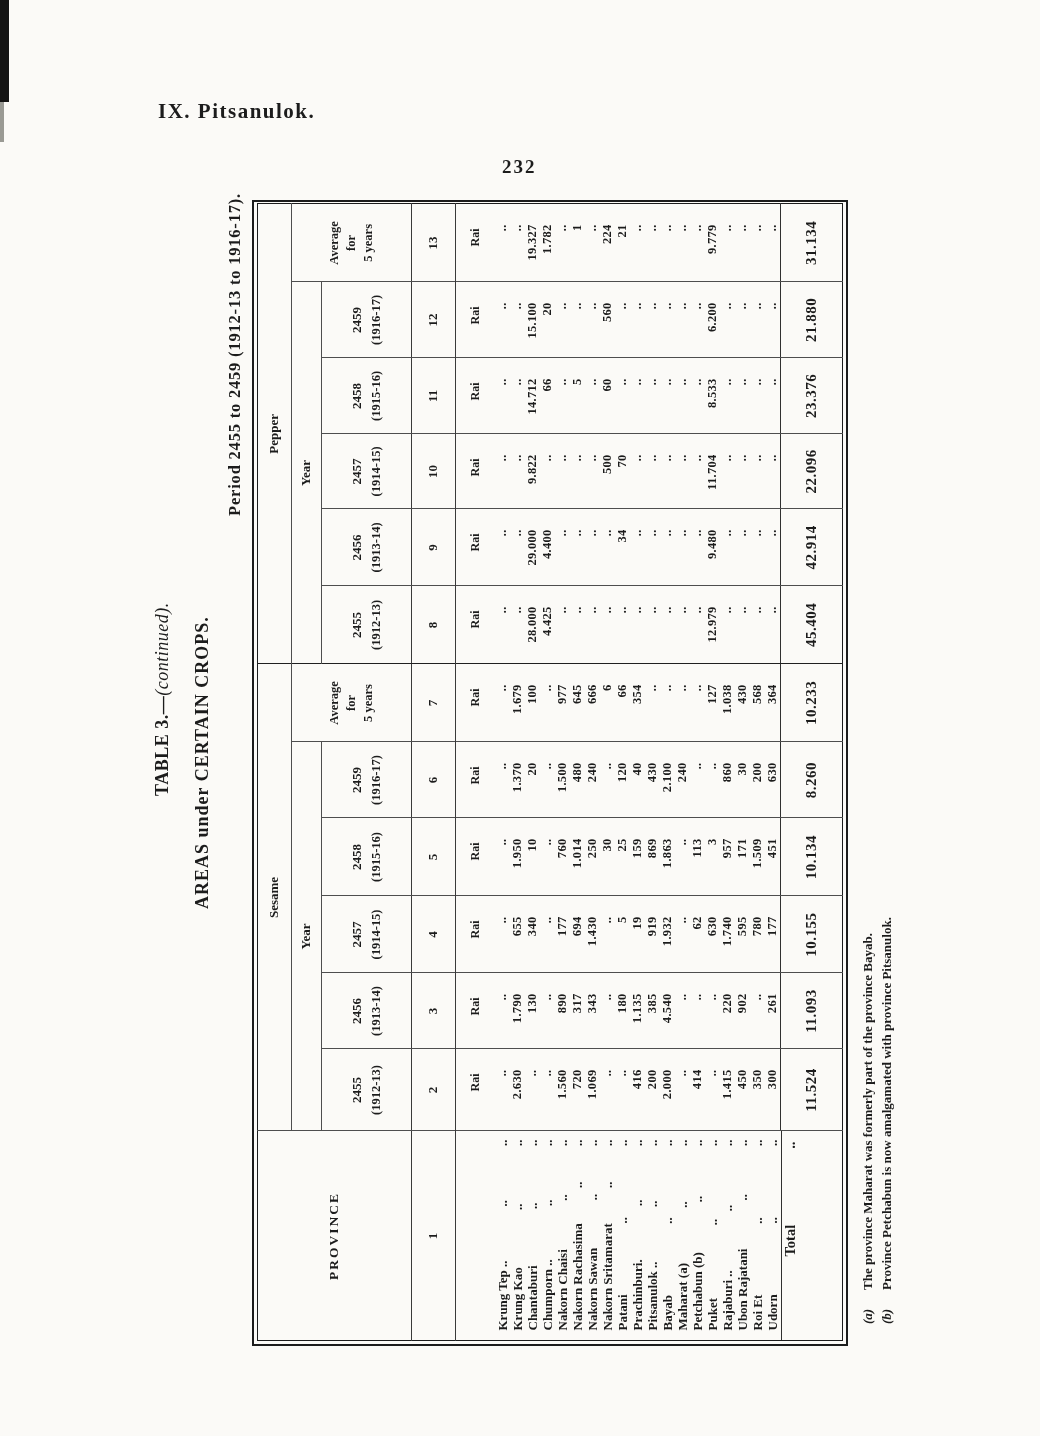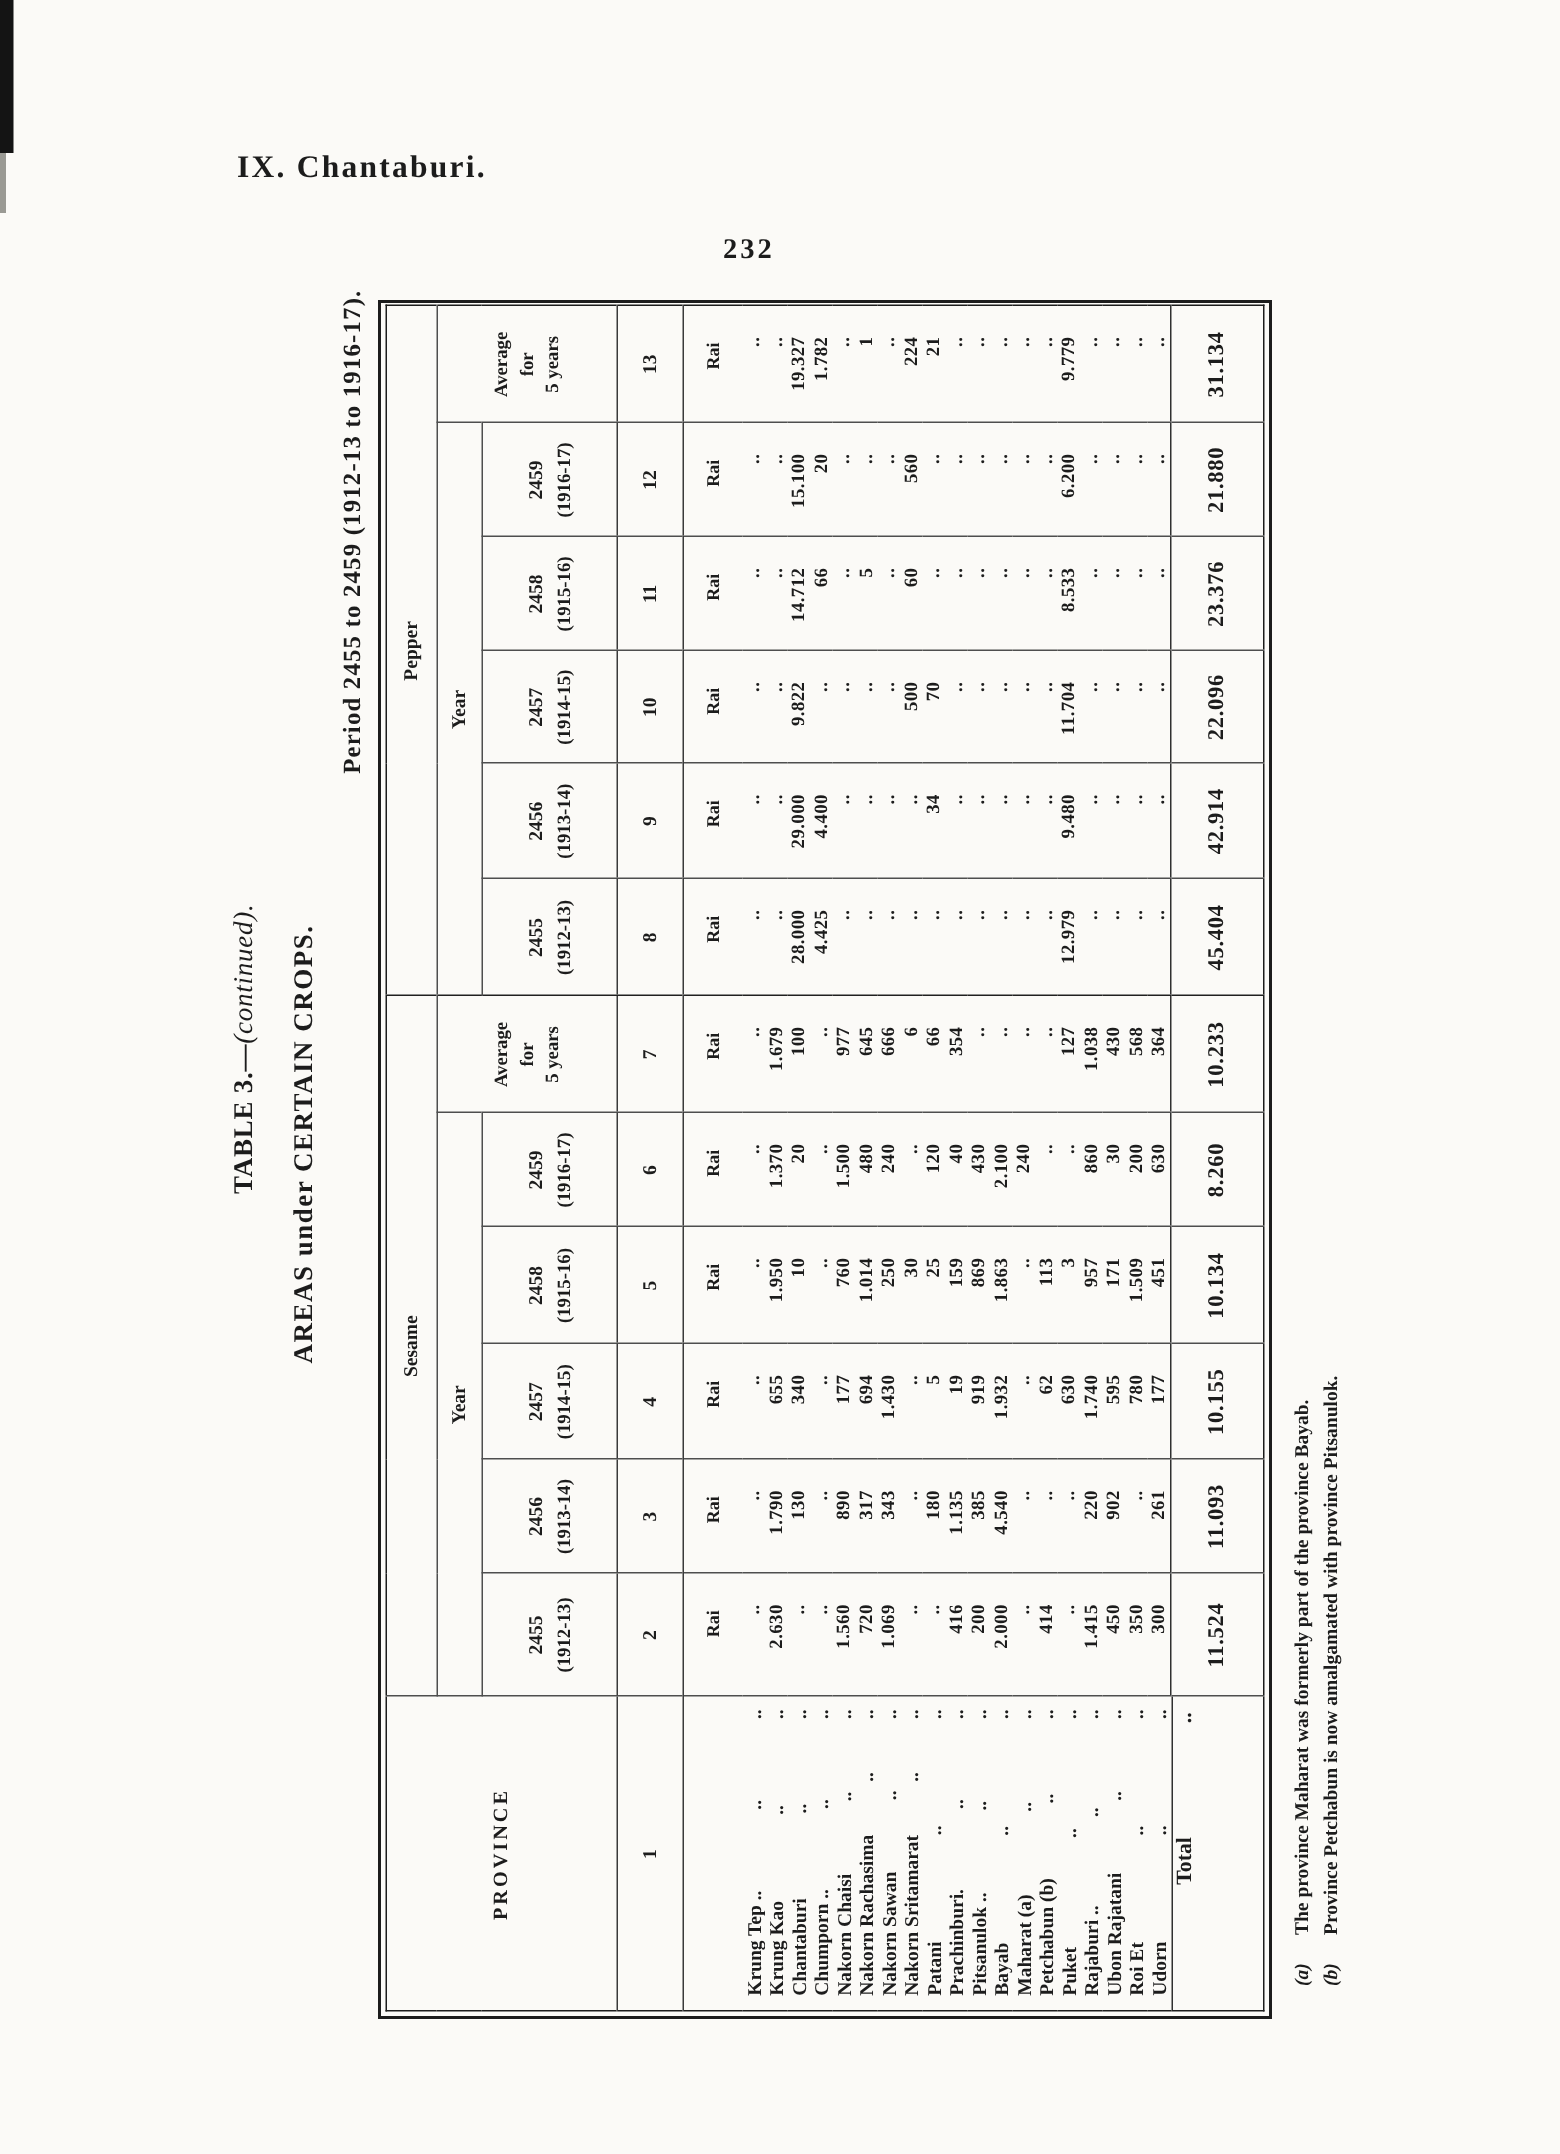--- a/index.html
+++ b/index.html
@@ -1,21 +1,21 @@
 <!DOCTYPE html>
 <html><head>
 <meta charset="utf-8">
 <style>
   html,body{margin:0;padding:0;}
   body{width:1040px;height:1436px;background:#fbfaf7;overflow:hidden;
        font-family:"Liberation Serif","DejaVu Serif",serif;color:#1c1c1c;position:relative;}
   .edge{position:absolute;left:0;top:0;width:9px;height:102px;background:#141414;}
   .edge2{position:absolute;left:0;top:102px;width:4px;height:40px;background:#9a9a94;}
   .heading{position:absolute;left:158px;top:99px;font-size:21px;font-weight:700;letter-spacing:1.5px;}
-  .pageno{position:absolute;left:482px;top:156px;font-size:19px;font-weight:700;letter-spacing:2px;}
+  .pageno{position:absolute;left:502px;top:156px;font-size:19px;font-weight:700;letter-spacing:2px;}
 
   
   .rot{position:absolute;left:152px;top:1346px;width:1145px;height:765px;
        transform:rotate(-90deg);transform-origin:0 0;}
   .titles{position:relative;width:1145px;height:100px;}
   .t1{position:absolute;left:550px;top:0;font-size:18px;font-weight:700;letter-spacing:.5px;}
   .t1 .it{font-style:italic;font-weight:400;}
   .t2{position:absolute;left:437px;top:40px;font-size:18px;font-weight:700;letter-spacing:1px;}
   .t3{position:absolute;right:-8px;top:73px;font-size:16.5px;font-weight:700;letter-spacing:.8px;}
 
@@ -45,21 +45,21 @@
   .prov-total{display:flex;align-items:center;font-size:14.5px;font-weight:700;padding-left:84px;}
   .prov-total .ld{margin-left:auto;margin-right:10px;}
   .footnotes{margin-top:10px;padding-left:22px;font-size:13px;line-height:19px;font-weight:700;}
   .fn .fnm{display:inline-block;width:34px;font-style:italic;}
 </style>
 </head>
 <body>
 
 <div class="edge"></div>
 <div class="edge2"></div>
-<div class="heading">IX.  Chantaburi.</div>
+<div class="heading">IX.  Pitsanulok.</div>
 <div class="pageno">232</div>
 
 <div class="rot">
   <div class="titles">
     <div class="t1"><span>TABLE 3.—</span><span class="it">(continued).</span></div>
     <div class="t2">AREAS under CERTAIN CROPS.</div>
     <div class="t3">Period 2455 to 2459 (1912-13 to 1916-17).</div>
   </div>
 
   <div class="tbl-wrap">

